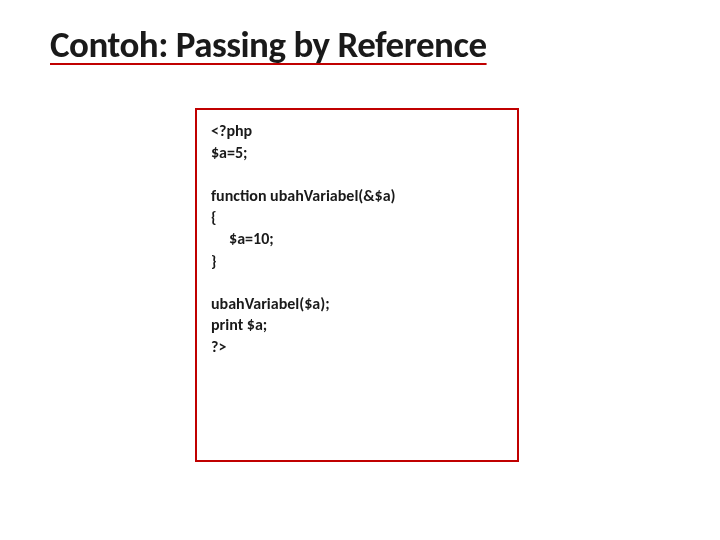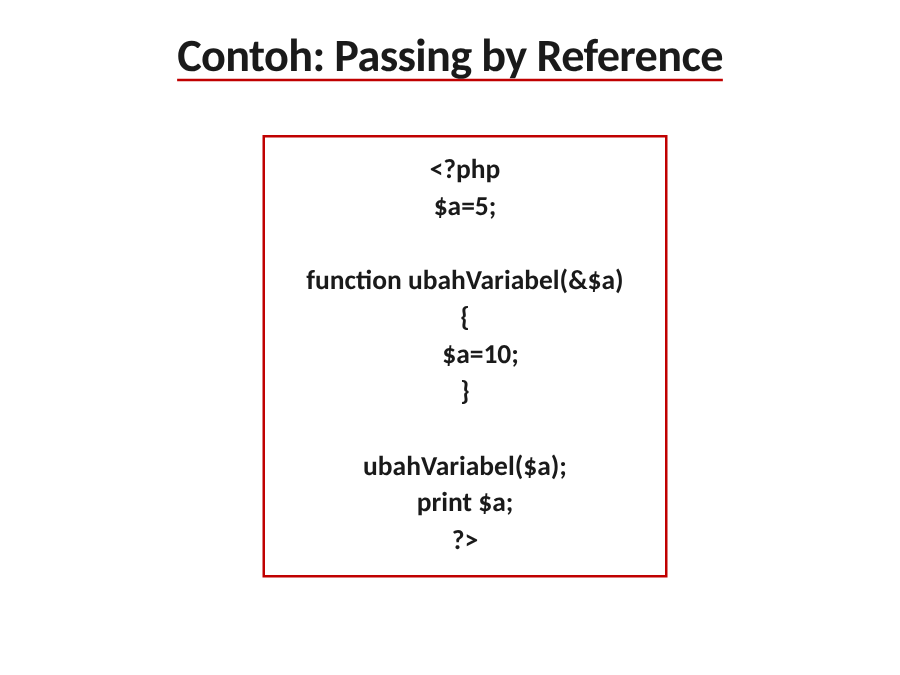--- a/index.html
+++ b/index.html
@@ -1,15 +1,15 @@
 <!DOCTYPE html>
 <html><head>
   <meta charset="utf-8">
   <style>
-    * { margin: 0; padding: 0; box-sizing: border-box; text-align: center; }
+    * { margin: 0; padding: 0; box-sizing: border-box; }
     body {
       width: 720px;
       height: 540px;
       background: #fff;
       font-family: Calibri, "Segoe UI", Arial, sans-serif;
       position: relative;
     }
     .slide-title {
       position: absolute;
       top: 22px;
@@ -26,26 +26,25 @@
     }
     .code-box {
       position: absolute;
       top: 108px;
       left: 195px;
       width: 324px;
       height: 354px;
       border: 2px solid #c00000;
       padding: 10px 14px;
       font-family: Calibri, "Segoe UI", Arial, sans-serif;
-      font-size: 22px;
+      font-size: 16px;
       font-weight: bold;
       color: #1a1a1a;
       line-height: 1.35;
       white-space: pre-wrap;
-      margin-left: 15px;
     }
   </style>
 </head>
 <body>
 
 <h1 class="slide-title">Contoh: Passing by Reference</h1>
 
 <div class="code-box">&lt;?php
 $a=5;
 

